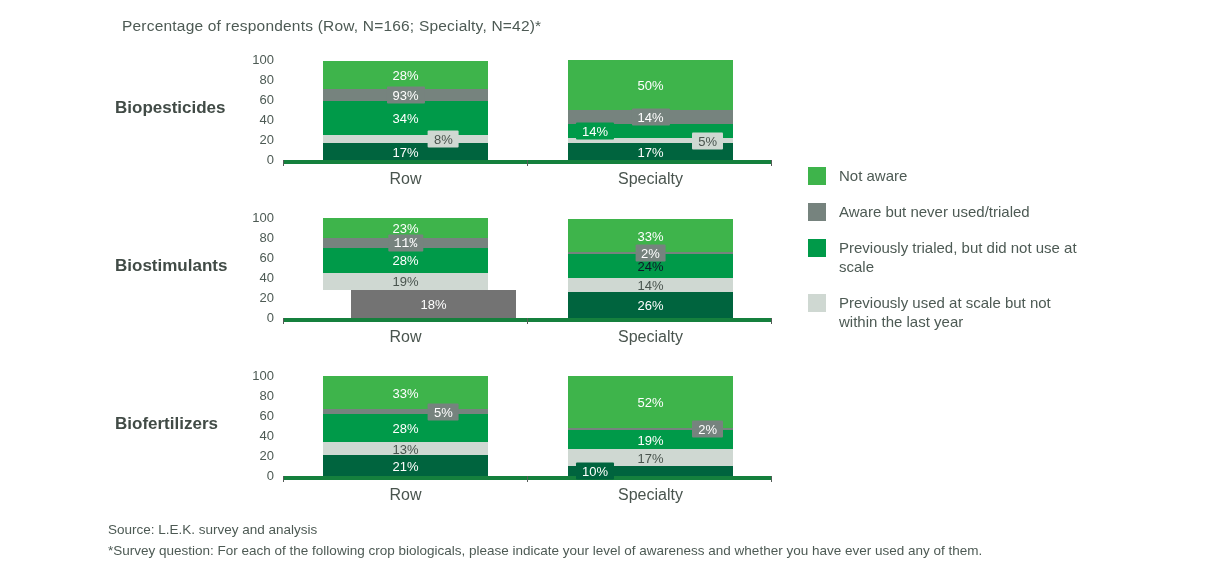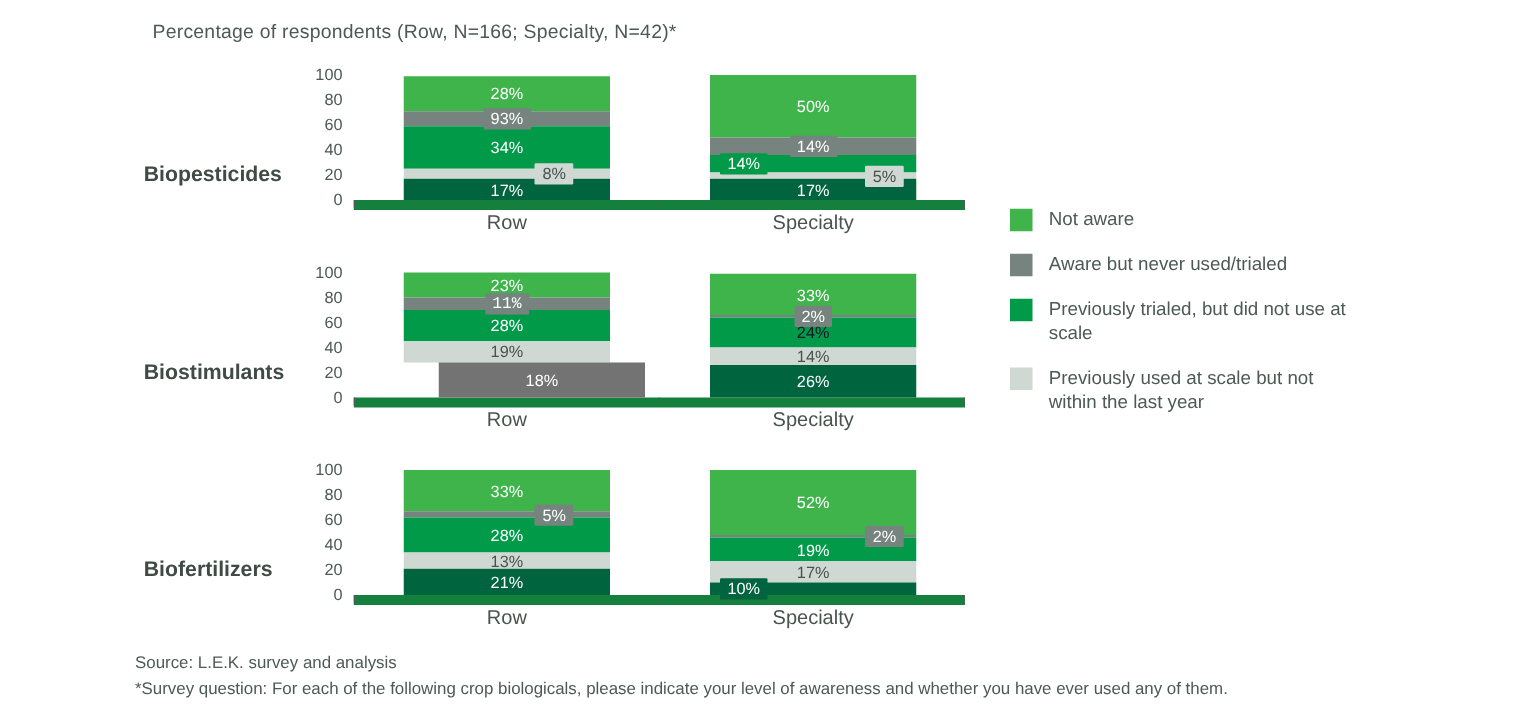--- a/index.html
+++ b/index.html
@@ -12,30 +12,30 @@
 
   .title {
     position:absolute; left:122px; top:17px;
     font-size:15.5px; color:#4d5a54; letter-spacing:0.2px;
   }
 
   #charts { position:absolute; left:108px; top:60px; width:700px; }
   .chart-row { position:relative; height:158px; }
   .cat-label {
     position:absolute; left:7px; top:38px;
-    font-size:17px; font-weight:bold; color:#414b46;margin-top:32px;
+    font-size:17px; font-weight:bold; color:#414b46;
   }
   .plot-wrap { position:absolute; left:135px; top:0; width:530px; height:145px; }
   .ytick {
     position:absolute; left:0; width:31px; text-align:right;
     font-size:13px; color:#4d5a54; transform:translateY(-50%); line-height:14px;
   }
   .plot-area {
     position:absolute; left:40px; top:0; width:489px; height:100px;
-    border-bottom:8px solid #15803d;
+    border-bottom:4px solid #15803d;
   }
   .axis-tick { position:absolute; top:100px; width:1px; height:6px; background:#555c58; }
   .bar {
     position:absolute; bottom:0; width:165px; height:100px;
     display:flex; flex-direction:column; justify-content:flex-end;
   }
   .seg { position:relative; width:100%; }
   .seg-label {
     position:absolute; font-size:13px; line-height:15px; white-space:nowrap; z-index:2;
   }

